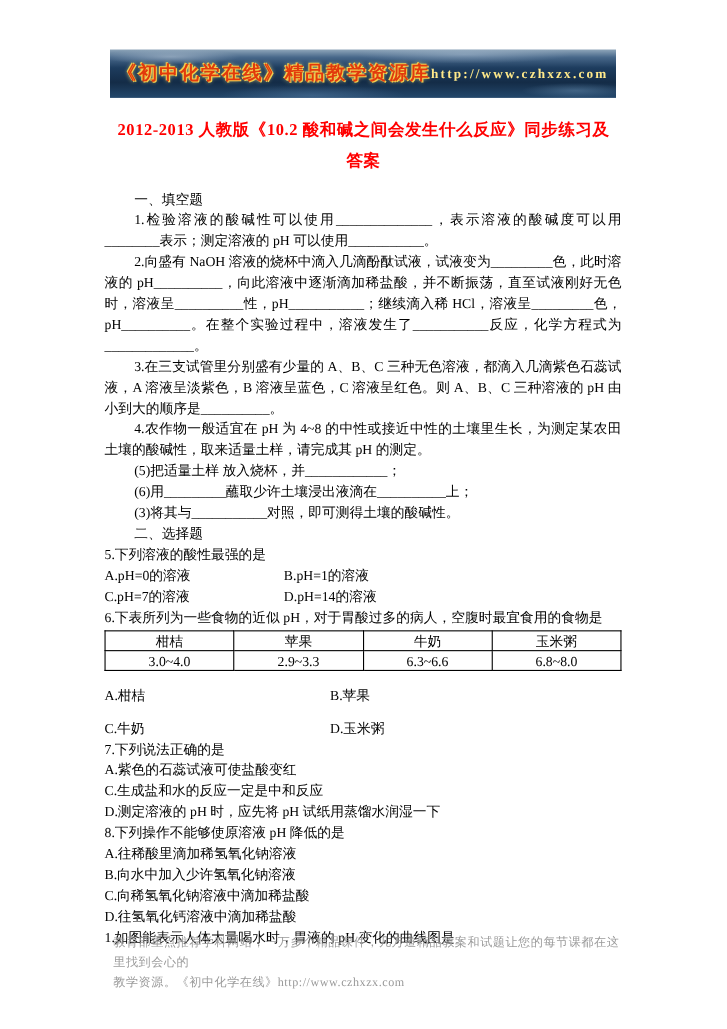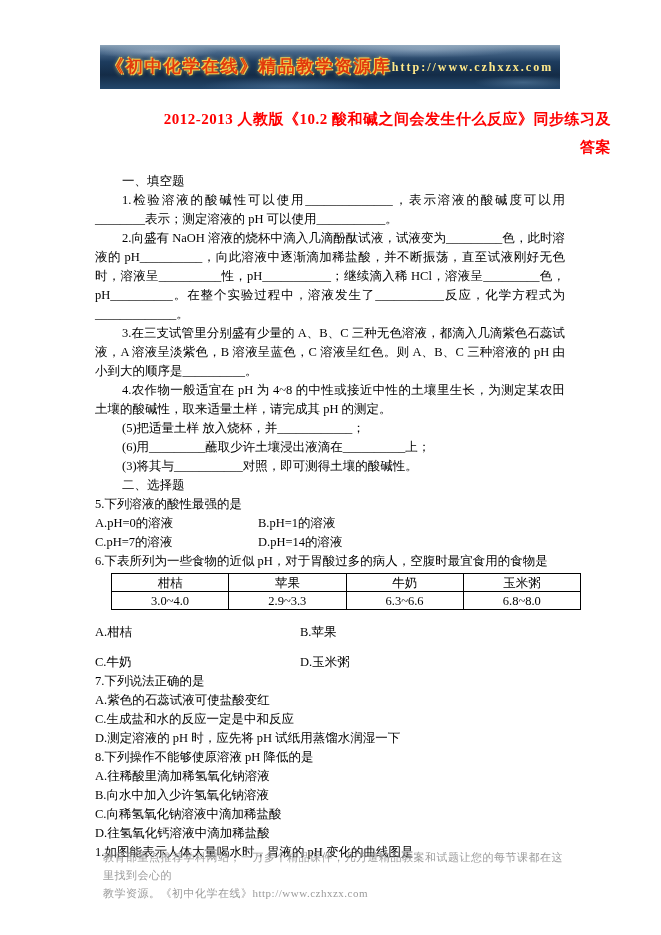--- a/index.html
+++ b/index.html
@@ -25,35 +25,35 @@
     font-size: 17px; font-weight: bold; color: #e23a0c; letter-spacing: 2px;
     text-shadow: 1px 1px 0 #f2cf4e, -1px -1px 0 #f2cf4e, 0 0 4px #ffe98a;
     line-height: 20px; white-space: nowrap;
   }
   .banner-url {
     font-size: 12px; font-weight: bold; color: #ffe98a; letter-spacing: 2px;
     line-height: 15px; white-space: nowrap;
   }
   
   .doc-title {
-    margin: 105px 50px 0; text-align: right; color: #ff0000; font-weight: bold;
+    margin: 105px 50px 0; text-align: center; color: #ff0000; font-weight: bold;
     font-size: 15px; line-height: 28px; letter-spacing: 0.5px;
     position: absolute; left: 0; right: 0; top: 0;
   }
   
   .body {
     position: absolute; left: 95px; right: 96px; top: 172px;
     font-size: 12.5px; line-height: 19px; text-align: justify;
   }
   .body p { margin: 0; }
   .indent { text-indent: 27px; }
   .opt-row .opt-a { display: inline-block; width: 163px; }
   .opt-row .opt-a-wide { display: inline-block; width: 205px; margin-top: 11px; }
   
-  table.food-table { border-collapse: collapse; width: 100%; margin: 2px 16px; table-layout: fixed; }
+  table.food-table { border-collapse: collapse; width: 100%; margin: 2px 0; table-layout: fixed; }
   table.food-table td {
     border: 1px solid #000; text-align: center; font-size: 12.5px;
     height: 18px; line-height: 16px; padding: 0;
   }
   
   .footer {
     position: absolute; left: 103px; right: 90px; top: 848px;
     font-size: 11px; line-height: 18px; color: #9a9a9a; letter-spacing: 0.5px;
   }
 </style>

